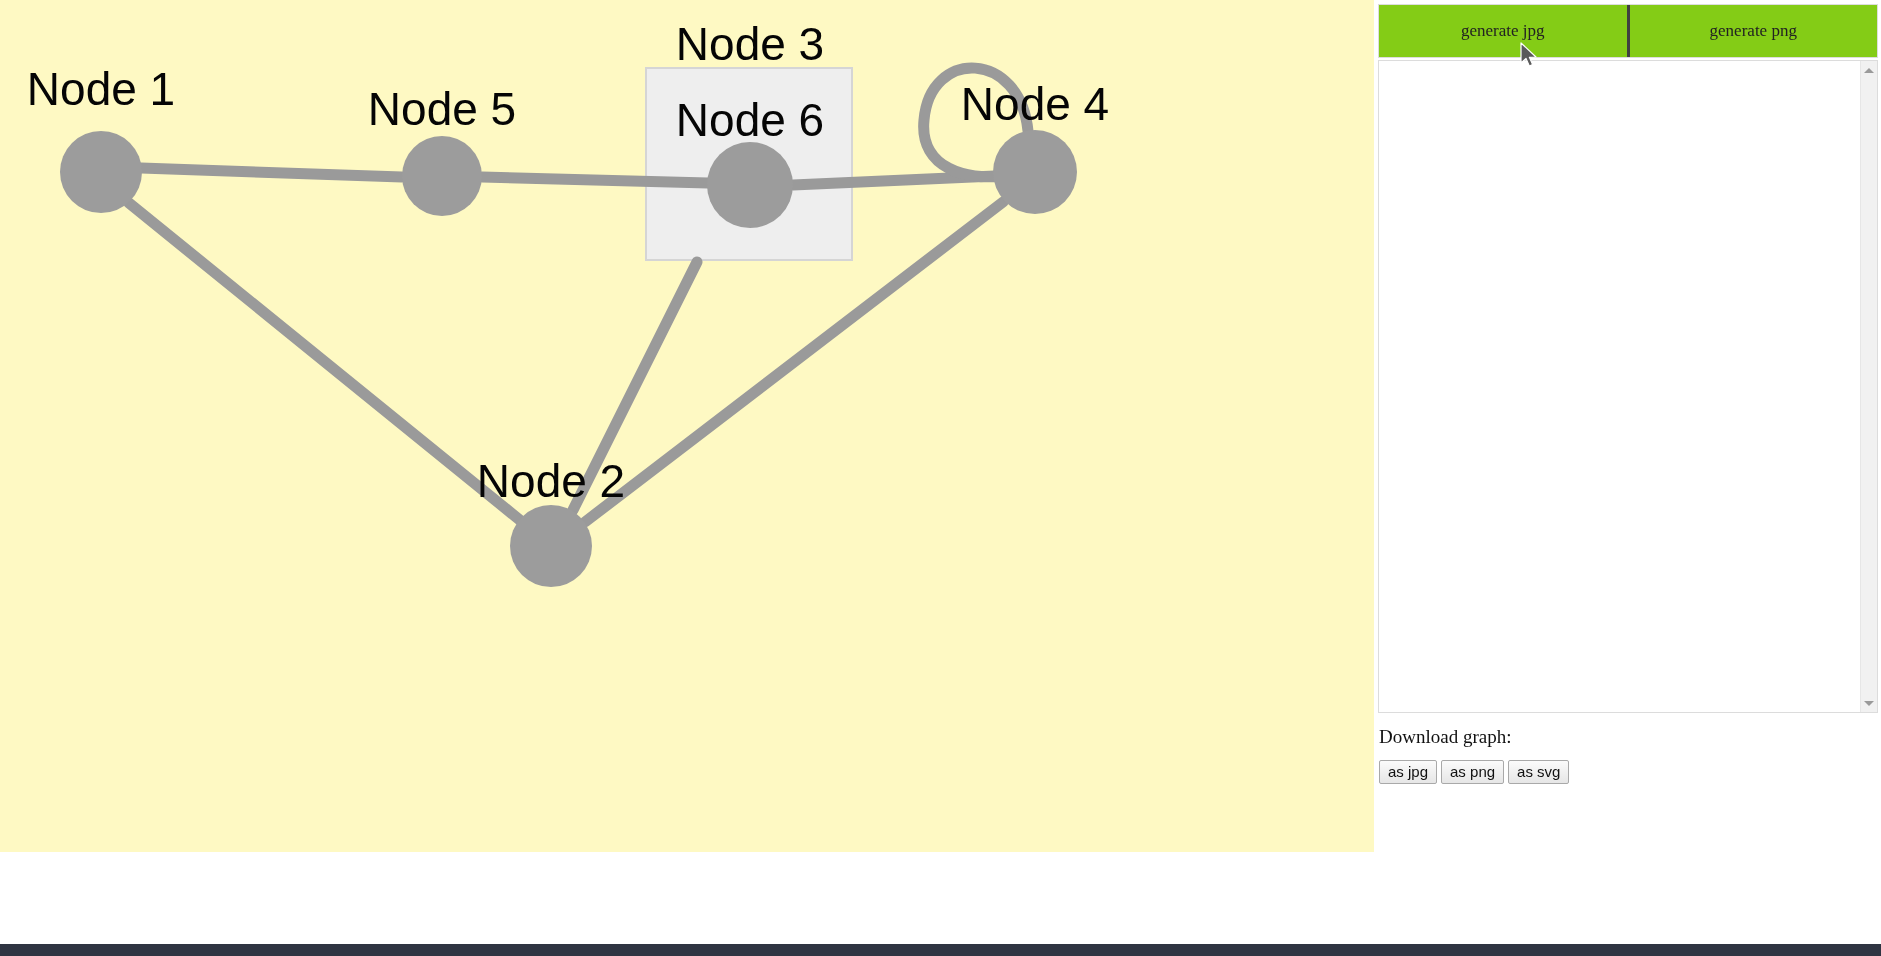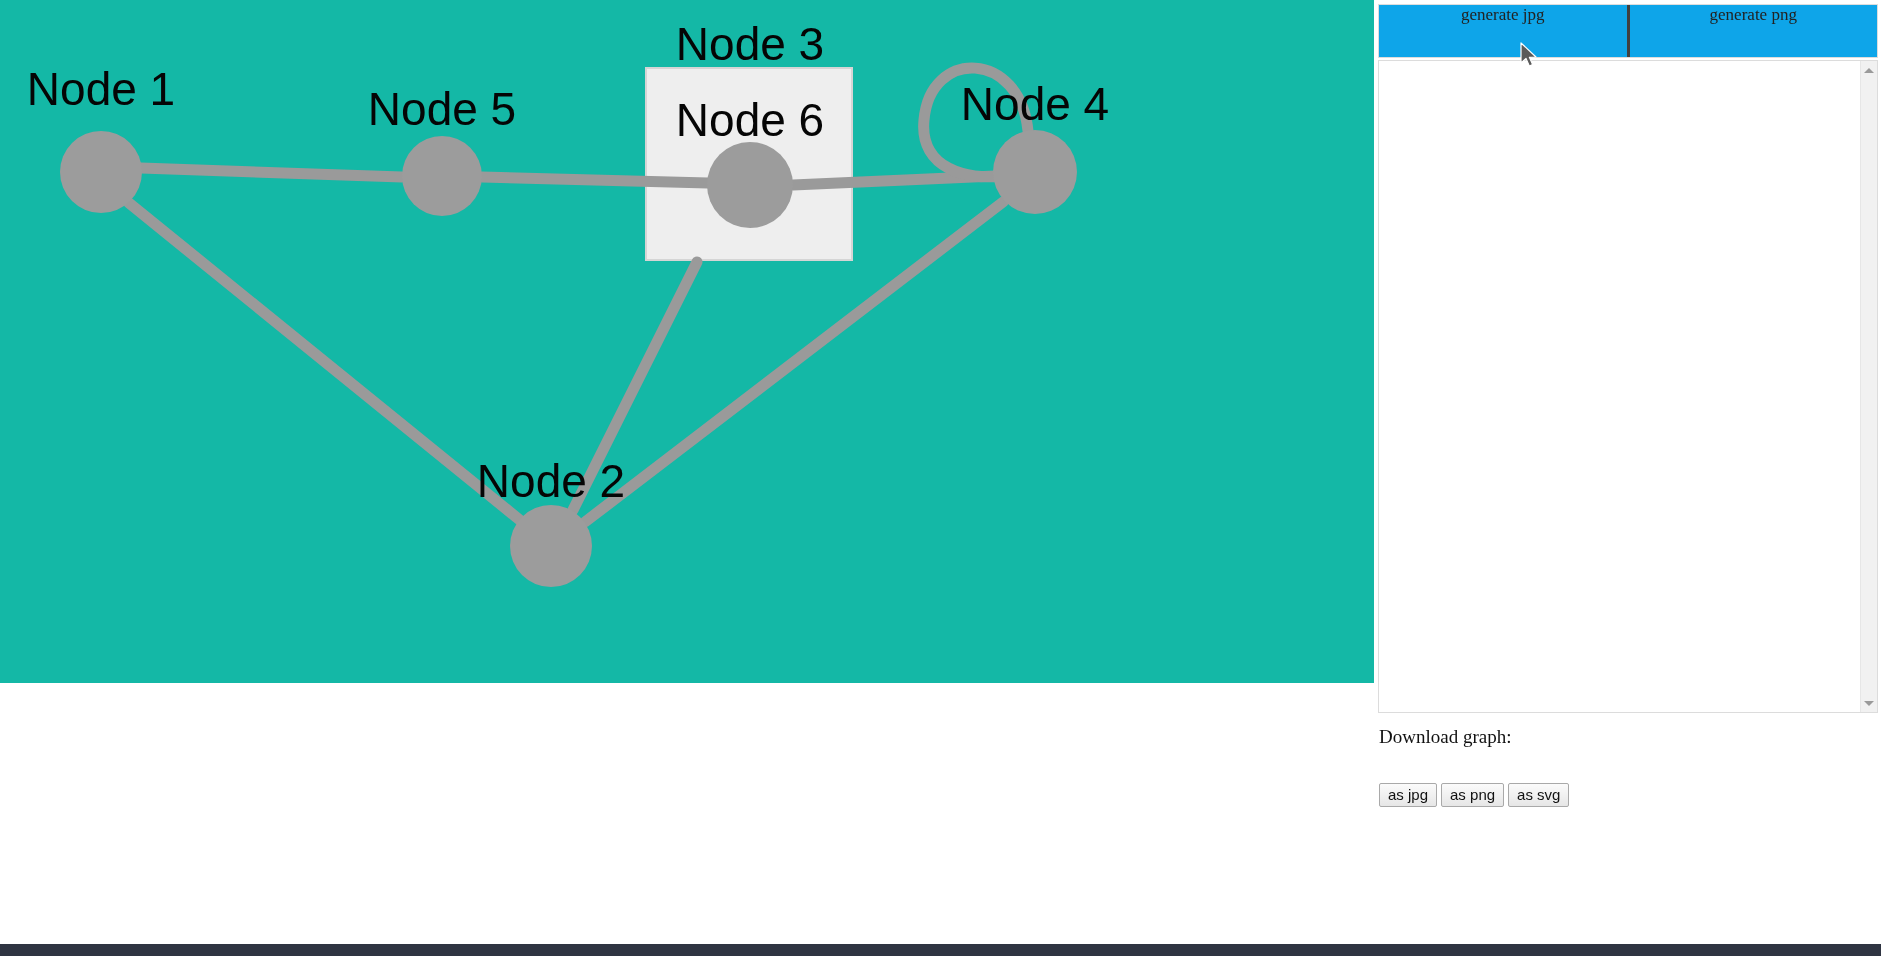--- a/index.html
+++ b/index.html
@@ -18,22 +18,22 @@
     height: 956px;
     background: #ffffff;
   }
 
   
   #graph-canvas {
     position: absolute;
     left: 0;
     top: 0;
     width: 1374px;
-    height: 683px;
-    background: #14b8a6;
+    height: 852px;
+    background: #fef9c3;
   }
   #graph-svg {
     display: block;
     width: 1374px;
     height: 944px;
   }
   .graph-node-label {
     font-family: "Liberation Sans", sans-serif;
     font-size: 46px;
     fill: #050505;
@@ -70,23 +70,23 @@
     width: 500px;
     height: 54px;
     display: flex;
     border: 1px solid #dddddd;
     box-sizing: border-box;
     background: #f7f7f7;
   }
   .panel-tab {
     flex: 1 1 50%;
     display: flex;
-    align-items: flex-start;
+    align-items: center;
     justify-content: center;
-    background: #0ea5e9;
+    background: #84cc16;
     font-family: "Liberation Serif", serif;
     font-size: 17px;
     color: #222222;
     cursor: pointer;
     user-select: none;
   }
   .panel-tab + .panel-tab {
     border-left: 3px solid #404040;
   }
 
@@ -145,37 +145,36 @@
     position: absolute;
     left: 2px;
     top: 726px;
     width: 480px;
   }
   .download-label {
     font-family: "Liberation Serif", serif;
     font-size: 19px;
     color: #111111;
     line-height: 22px;
-    margin-bottom: 4px;
+    margin-bottom: 12px;
   }
   .download-buttons {
     display: flex;
     gap: 4px;
   }
   .download-btn {
     font-family: "Liberation Sans", sans-serif;
     font-size: 15px;
     color: #111111;
     background: linear-gradient(#fbfbfb, #e6e6e6);
     border: 1px solid #a9a9a9;
     border-radius: 2px;
     padding: 2px 8px 3px 8px;
     cursor: pointer;
     line-height: 17px;
-    margin-top: 31px;
   }
 
   
   #bottom-bar {
     position: absolute;
     left: 0;
     bottom: 0;
     width: 1881px;
     height: 12px;
     background: #2f3442;

